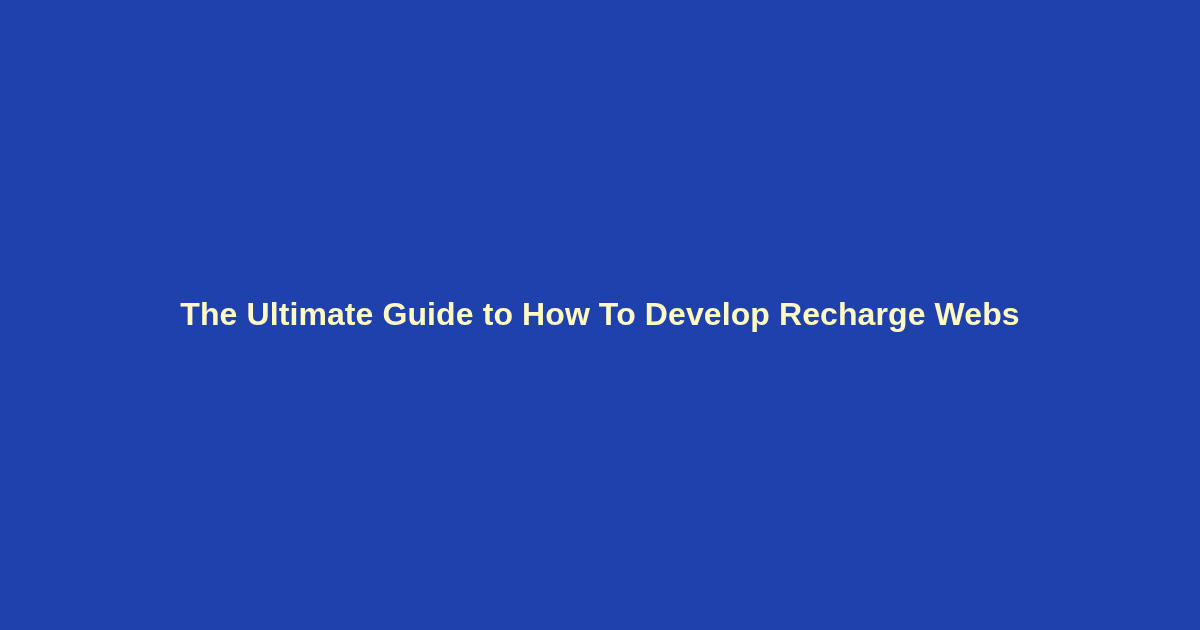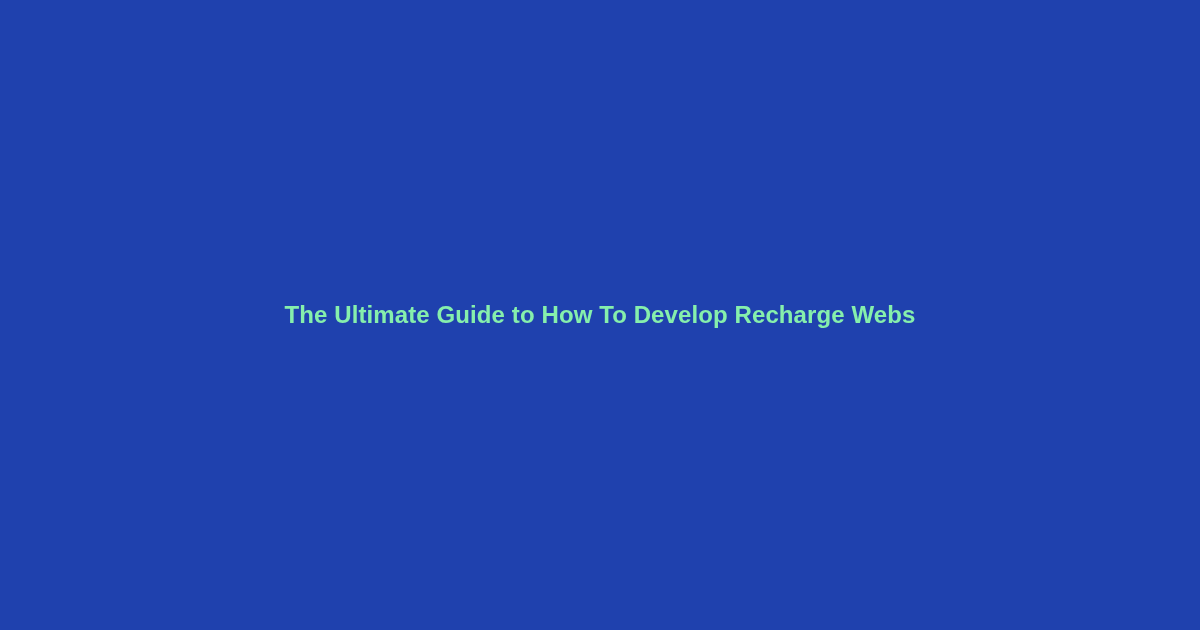--- a/index.html
+++ b/index.html
@@ -21,23 +21,23 @@
     height: 630px;
     background-color: #1f41ae;
     display: flex;
     align-items: center;
     justify-content: center;
     padding: 0 80px;
   }
 
   .headline {
     margin: 0;
-    color: #86efac;
+    color: #fef9c3;
     font-family: "Liberation Sans", "DejaVu Sans", sans-serif;
-    font-size: 24px;
+    font-size: 32px;
     font-weight: 700;
     line-height: 1.3;
     letter-spacing: 0.1px;
     text-align: center;
     max-width: 1040px;
     word-wrap: break-word;
   }
 </style>
 </head>
 <body>

